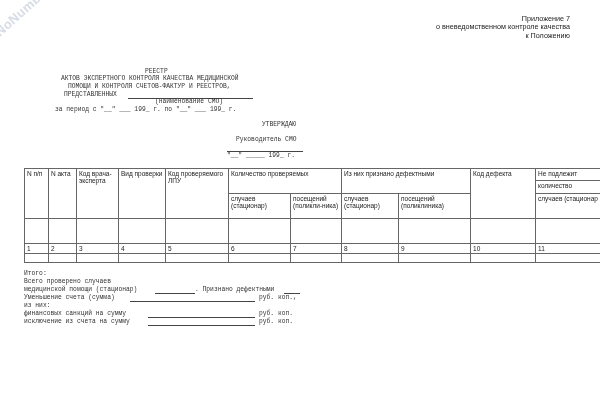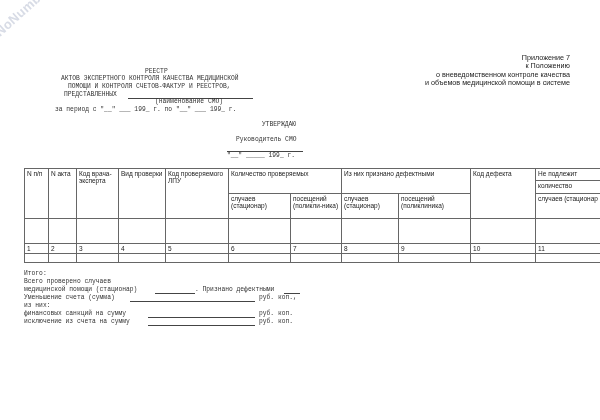--- a/index.html
+++ b/index.html
@@ -1,35 +1,34 @@
 <!DOCTYPE html>
 <html><head>
 <meta charset="utf-8">
 <style>
   html, body { margin:0; padding:0; }
   body { width:600px; height:420px; background:#ffffff; position:relative; overflow:hidden; color:#222; }
   .mono { font-family:"Liberation Mono","DejaVu Sans Mono",monospace; font-size:6.3px; color:#333; white-space:pre; position:absolute; line-height:8px; }
-  .sans { font-family:"Liberation Sans","DejaVu Sans",sans-serif;margin-top:39px; }
+  .sans { font-family:"Liberation Sans","DejaVu Sans",sans-serif; }
   .appendix { position:absolute; right:30px; top:15px; text-align:right; font-size:7.2px; line-height:8.3px; color:#222; }
   .watermark { position:absolute; left:-8px; top:28px; transform:rotate(-42deg); transform-origin:left top; font-family:"Liberation Sans","DejaVu Sans",sans-serif; font-weight:bold; font-size:13px; color:#d8dce6; letter-spacing:0.3px; }
   .hline { position:absolute; height:0; border-top:1px solid #444; }
   table.reg { position:absolute; left:24px; top:168px; border-collapse:collapse; table-layout:fixed; width:590px; font-family:"Liberation Sans","DejaVu Sans",sans-serif; font-size:6.5px; color:#222; }
   table.reg td { border:1px solid #666; vertical-align:top; padding:1px 2px; line-height:7.2px; overflow:hidden; white-space:nowrap; }
   table.reg td.wrap { white-space:normal; }
 </style>
 </head>
 <body>
 
 <div class="watermark">NoNumber.ru</div>
 
 <div class="appendix sans">
   <div>Приложение 7</div>
+  <div>о вневедомственном контроле качества</div>
   <div>к Положению</div>
-  <div>о вневедомственном контроле качества</div>
-  <div>и объемов медицинской помощи в системе</div>
 </div>
 
 <div class="mono" style="left:145px; top:68px;">РЕЕСТР</div>
 <div class="mono" style="left:61px; top:75px;">АКТОВ ЭКСПЕРТНОГО КОНТРОЛЯ КАЧЕСТВА МЕДИЦИНСКОЙ</div>
 <div class="mono" style="left:68px; top:83px;">ПОМОЩИ И КОНТРОЛЯ СЧЕТОВ-ФАКТУР И РЕЕСТРОВ,</div>
 <div class="mono" style="left:64px; top:91px;">ПРЕДСТАВЛЕННЫХ</div>
 <div class="hline" style="left:128px; top:98px; width:125px;"></div>
 <div class="mono" style="left:155px; top:98px;">(наименование СМО)</div>
 <div class="mono" style="left:55px; top:106px;">за период с "__" ___ 199_ г. по "__" ___ 199_ г.</div>
 

